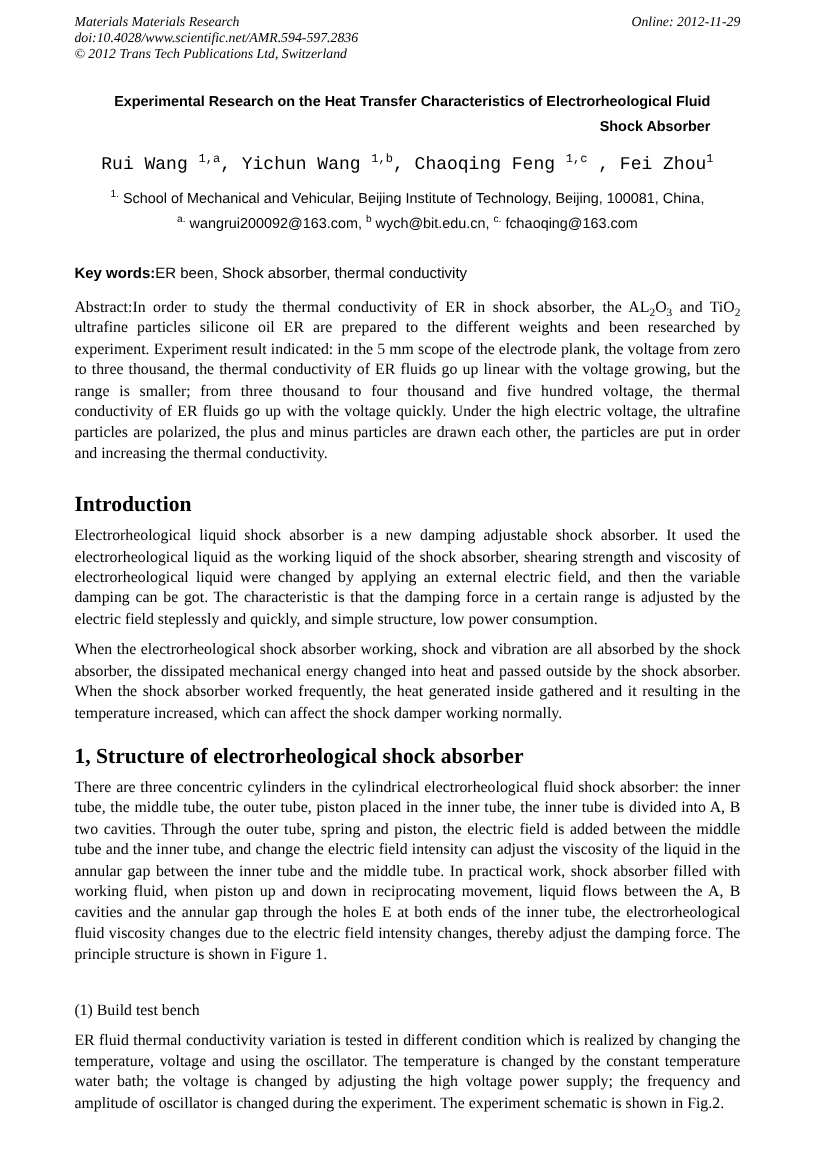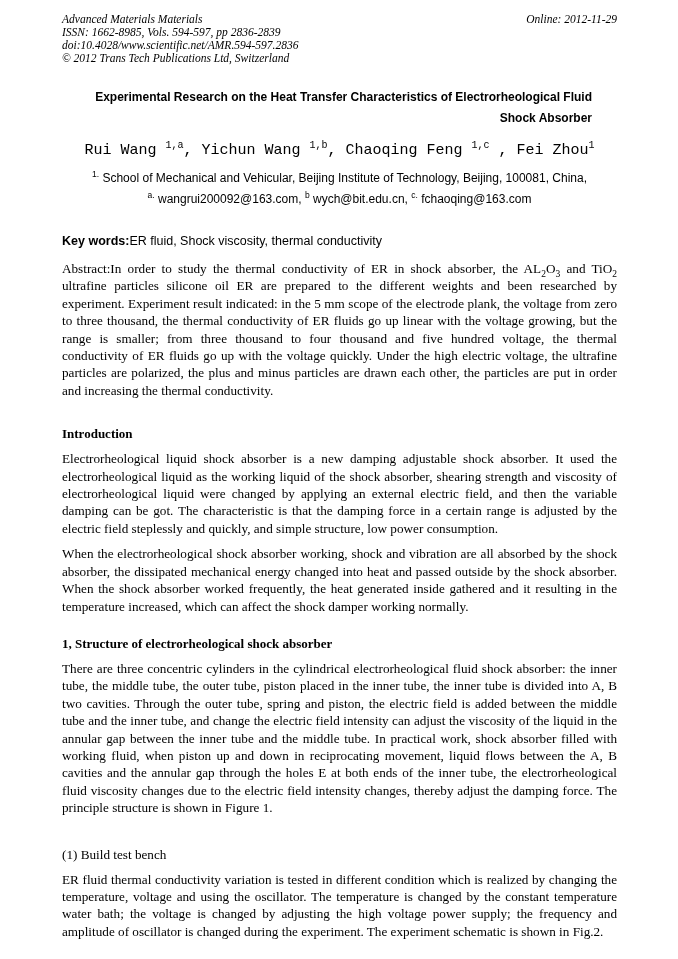--- a/index.html
+++ b/index.html
@@ -74,58 +74,57 @@
     margin: 8px 0 0 0;
   }
   .body-text b { font-weight: normal; }
   .body-text sub {
     font-size: 9.5px;
     vertical-align: sub;
     line-height: 0;
   }
   .abstract { margin-top: 12px; }
   .section-heading {
-    font-size: 13px;
+    font-size: 18px;
     font-weight: bold;
     line-height: 17px;
     margin: 20px 0 0 0;
     font-family: Liberation Serif, serif;
   }
   .sub-heading {
     font-size: 13.2px;
     font-weight: normal;
     line-height: 17px;
     margin: 29px 0 0 0;
   }
   .gap-lg { margin-top: 26px; }
 </style>
 </head>
 <body>
 
 <div class="page">
 
   <div class="jheader">
     <div class="jheader-left">
-      <div>Advanced Materials Materials</div>
-      <div>ISSN: 1662-8985, Vols. 594-597, pp 2836-2839</div>
+      <div>Materials Materials Research</div>
       <div>doi:10.4028/www.scientific.net/AMR.594-597.2836</div>
       <div>© 2012 Trans Tech Publications Ltd, Switzerland</div>
     </div>
     <div class="jheader-right">Online: 2012-11-29</div>
   </div>
 
   <h1 class="title">Experimental Research on the Heat Transfer Characteristics of Electrorheological Fluid Shock Absorber</h1>
 
   <div class="authors"><span>Rui Wang </span><sup>1,a</sup><span>, Yichun Wang </span><sup>1,b</sup><span>, Chaoqing Feng </span><sup>1,c</sup><span> , Fei Zhou</span><sup>1</sup></div>
 
   <div class="affiliation"><sup>1.</sup><span> School of Mechanical and Vehicular, Beijing Institute of Technology, Beijing, 100081, China,</span></div>
 
   <div class="emails"><sup>a.</sup><span> wangrui200092@163.com, </span><sup>b</sup><span> wych@bit.edu.cn, </span><sup>c.</sup><span> fchaoqing@163.com</span></div>
 
-  <div class="keywords"><span class="kw-label">Key words:</span><span>ER fluid, Shock viscosity, thermal conductivity</span></div>
+  <div class="keywords"><span class="kw-label">Key words:</span><span>ER been, Shock absorber, thermal conductivity</span></div>
 
   <p class="body-text abstract"><b>Abstract</b><span>:In order to study the thermal conductivity of ER in shock absorber, the AL</span><sub>2</sub><span>O</span><sub>3</sub><span> and TiO</span><sub>2</sub><span> ultrafine particles silicone oil ER are prepared to the different weights and been researched by experiment. Experiment result indicated: in the 5 mm scope of the electrode plank, the voltage from zero to three thousand, the thermal conductivity of ER fluids go up linear with the voltage growing, but the range is smaller; from three thousand to four thousand and five hundred voltage, the thermal conductivity of ER fluids go up with the voltage quickly. Under the high electric voltage, the ultrafine particles are polarized, the plus and minus particles are drawn each other, the particles are put in order and increasing the thermal conductivity.</span></p>
 
   <h2 class="section-heading gap-lg">Introduction</h2>
   <p class="body-text">Electrorheological liquid shock absorber is a new damping adjustable shock absorber. It used the electrorheological liquid as the working liquid of the shock absorber, shearing strength and viscosity of electrorheological liquid were changed by applying an external electric field, and then the variable damping can be got. The characteristic is that the damping force in a certain range is adjusted by the electric field steplessly and quickly, and simple structure, low power consumption.</p>
   <p class="body-text">When the electrorheological shock absorber working, shock and vibration are all absorbed by the shock absorber, the dissipated mechanical energy changed into heat and passed outside by the shock absorber. When the shock absorber worked frequently, the heat generated inside gathered and it resulting in the temperature increased, which can affect the shock damper working normally.</p>
 
   <h2 class="section-heading">1, Structure of electrorheological shock absorber</h2>
   <p class="body-text">There are three concentric cylinders in the cylindrical electrorheological fluid shock absorber: the inner tube, the middle tube, the outer tube, piston placed in the inner tube, the inner tube is divided into A, B two cavities. Through the outer tube, spring and piston, the electric field is added between the middle tube and the inner tube, and change the electric field intensity can adjust the viscosity of the liquid in the annular gap between the inner tube and the middle tube. In practical work, shock absorber filled with working fluid, when piston up and down in reciprocating movement, liquid flows between the A, B cavities and the annular gap through the holes E at both ends of the inner tube, the electrorheological fluid viscosity changes due to the electric field intensity changes, thereby adjust the damping force. The principle structure is shown in Figure 1.</p>
 

